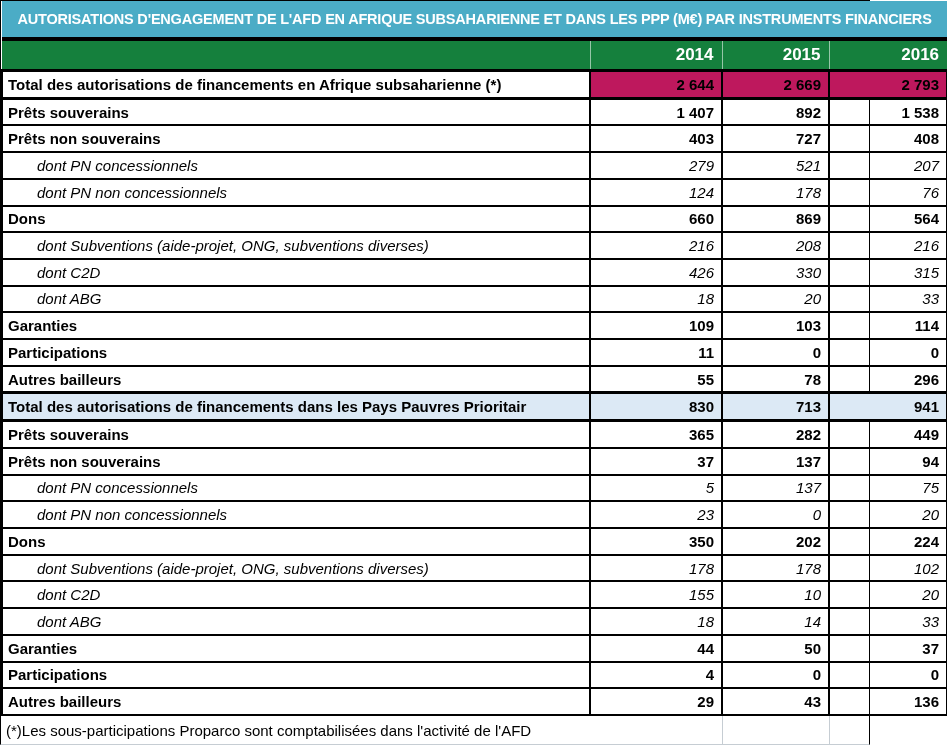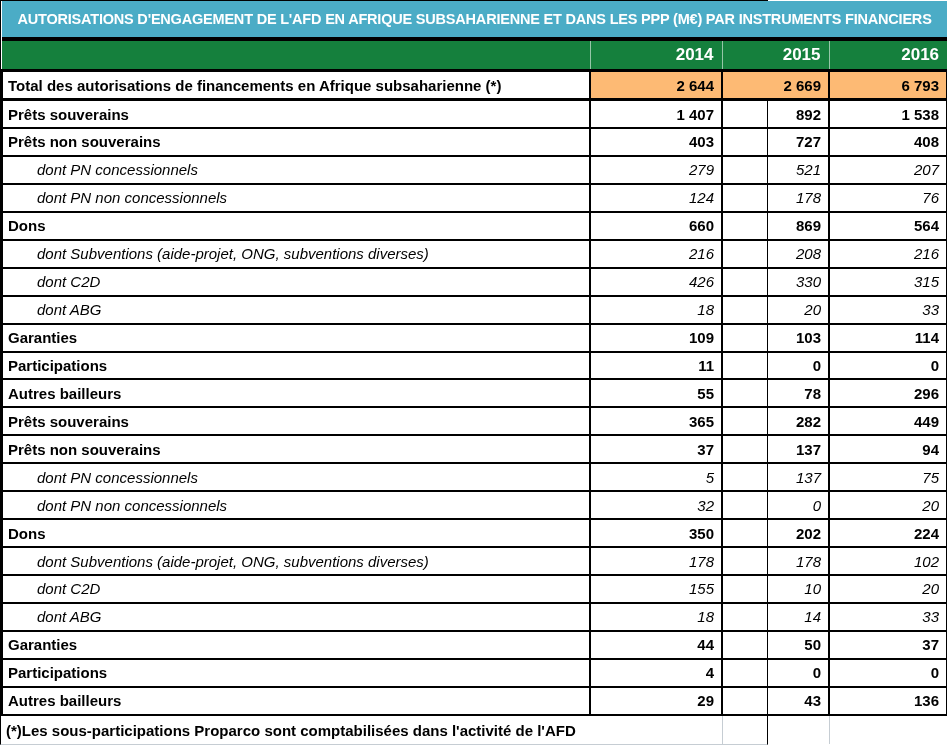--- a/index.html
+++ b/index.html
@@ -3,21 +3,21 @@
 <meta charset="utf-8">
 <style>
   html,body { margin:0; padding:0; background:#ffffff; }
   body {
     width:947px; height:745px; overflow:hidden;
     font-family:"Liberation Sans", sans-serif;
     -webkit-font-smoothing:antialiased;
   }
   .wrap {
     box-sizing:border-box;
-    width:768px; height:745px;
+    width:870px; height:745px;
     border:1px solid #000;
     border-bottom:1px solid #C6CDD3;
   }
   table.fin {
     width:100%; height:100%;
     border-collapse:collapse;
     table-layout:fixed;
   }
   col.c-label { width:588px; }
   col.c-2014  { width:132px; }
@@ -54,28 +54,28 @@
   tbody td.label { padding-left:5px; white-space:nowrap; }
   tbody td.val   { text-align:right; padding-right:7px; white-space:nowrap; }
 
   tr.row-bold td, tr.row-total-first td, tr.row-total td { font-weight:bold; }
   tr.row-italic td { font-style:italic; font-weight:normal; }
   tr.row-italic td.label { padding-left:34px; }
 
   tr.row-total-first td, tr.row-total td {
     border-top-width:3px; border-bottom-width:3px;
   }
-  tr.row-total-first td.val { background:#fdba74; }
+  tr.row-total-first td.val { background:#be185d; }
   tr.row-total td           { background:#DCE9F5; }
   tr.row-total td.label     { white-space:nowrap; overflow:hidden; }
 
   
   tfoot td {
     border-top:2px solid #000;
-    height:26px; font-size:15px; font-weight:bold;
+    height:26px; font-size:15px; font-weight:normal;
     padding-left:4px; white-space:nowrap; overflow:visible;margin-left:23px;
   }
   tfoot td.foot-empty { border-left:1px solid #C6CDD3; padding:0; }
 </style>
 </head>
 <body>
 
 <div class="wrap">
   <table class="fin">
     <colgroup>
@@ -93,21 +93,21 @@
         <td class="year-cell">2014</td>
         <td class="year-cell">2015</td>
         <td class="year-cell">2016</td>
       </tr>
     </thead>
     <tbody id="table-body">
         <tr class="row-total-first">
     <td class="label">Total des autorisations de financements en Afrique subsaharienne (*)</td>
     <td class="val">2 644</td>
     <td class="val">2 669</td>
-    <td class="val">6 793</td>
+    <td class="val">2 793</td>
   </tr>
         <tr class="row-bold">
     <td class="label">Prêts souverains</td>
     <td class="val">1 407</td>
     <td class="val">892</td>
     <td class="val">1 538</td>
   </tr>
         <tr class="row-bold">
     <td class="label">Prêts non souverains</td>
     <td class="val">403</td>
@@ -161,41 +161,47 @@
     <td class="val">11</td>
     <td class="val">0</td>
     <td class="val">0</td>
   </tr>
         <tr class="row-bold">
     <td class="label">Autres bailleurs</td>
     <td class="val">55</td>
     <td class="val">78</td>
     <td class="val">296</td>
   </tr>
+        <tr class="row-total">
+    <td class="label">Total des autorisations de financements dans les Pays Pauvres Prioritair</td>
+    <td class="val">830</td>
+    <td class="val">713</td>
+    <td class="val">941</td>
+  </tr>
         <tr class="row-bold">
     <td class="label">Prêts souverains</td>
     <td class="val">365</td>
     <td class="val">282</td>
     <td class="val">449</td>
   </tr>
         <tr class="row-bold">
     <td class="label">Prêts non souverains</td>
     <td class="val">37</td>
     <td class="val">137</td>
     <td class="val">94</td>
   </tr>
         <tr class="row-italic">
     <td class="label">dont PN concessionnels</td>
     <td class="val">5</td>
     <td class="val">137</td>
     <td class="val">75</td>
   </tr>
         <tr class="row-italic">
     <td class="label">dont PN non concessionnels</td>
-    <td class="val">32</td>
+    <td class="val">23</td>
     <td class="val">0</td>
     <td class="val">20</td>
   </tr>
         <tr class="row-bold">
     <td class="label">Dons</td>
     <td class="val">350</td>
     <td class="val">202</td>
     <td class="val">224</td>
   </tr>
         <tr class="row-italic">

